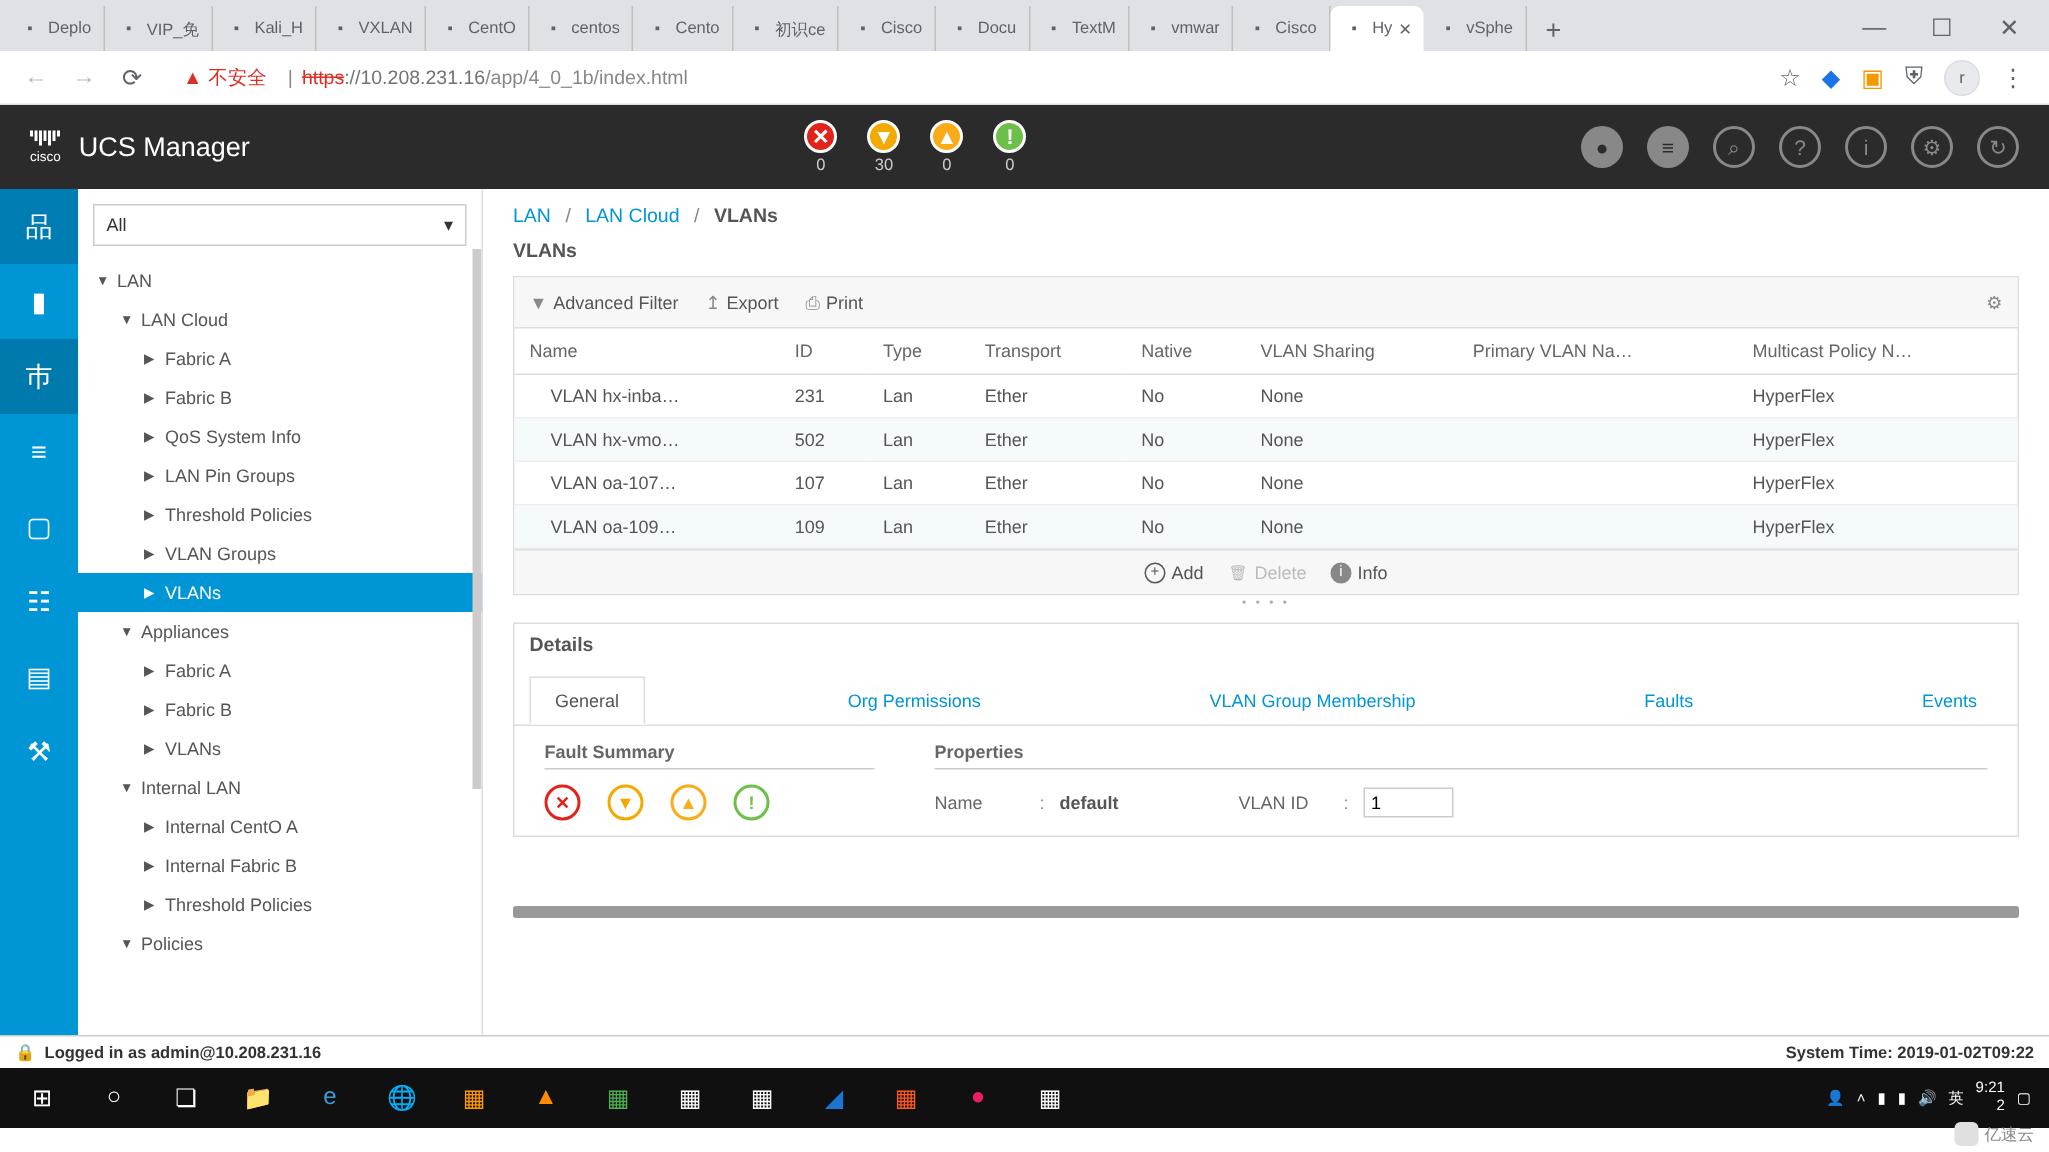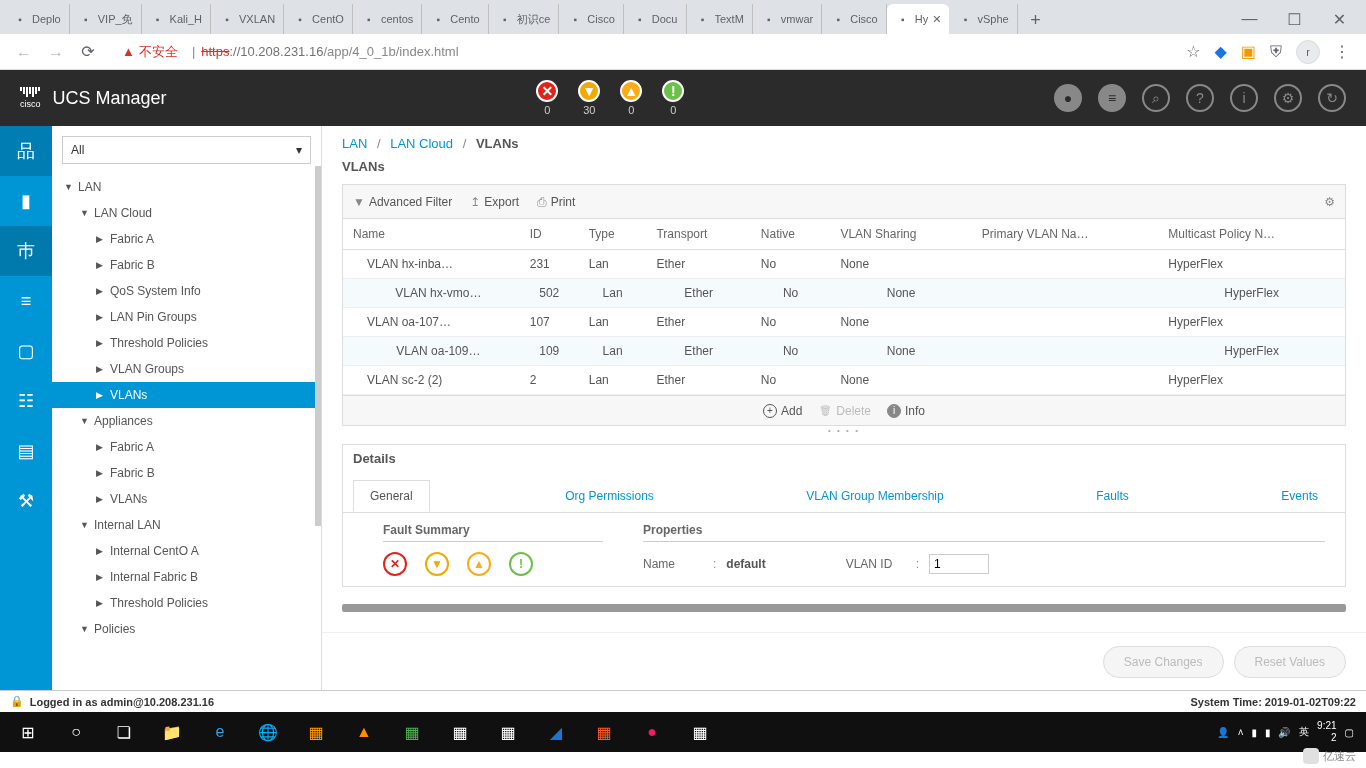--- a/index.html
+++ b/index.html
@@ -72,35 +72,35 @@
 
 .table-wrap { margin: 0 20px; border: 1px solid #ddd; }
 .table-toolbar { height: 34px; background: #f7f7f7; display: flex; align-items: center; padding: 0 10px; border-bottom: 1px solid #ddd; font-size: 12px; color: #555; }
 .tb-btn { display: flex; align-items: center; margin-right: 18px; cursor: pointer; }
 .tb-btn .icn { margin-right: 4px; color: #888; }
 .tb-gear { margin-left: auto; color: #888; cursor: pointer; }
 table { width: 100%; border-collapse: collapse; font-size: 12px; color: #555; }
 th { text-align: left; padding: 8px 10px; font-weight: normal; color: #666; border-bottom: 1px solid #ddd; }
 td { padding: 7px 10px; border-bottom: 1px solid #eee; }
 tr.selected td { background: #e0f1fb; }
-tr.alt td { background: #f5fafd; text-align: center; }
+tr.alt td { background: #f5fafd; }
 .td-indent { padding-left: 24px; }
 .table-actions { height: 30px; background: #f7f7f7; display: flex; align-items: center; justify-content: center; gap: 16px; font-size: 12px; color: #555; border-top: 1px solid #ddd; }
 .ta-btn { display: flex; align-items: center; gap: 4px; cursor: pointer; }
 .ta-btn.disabled { color: #bbb; }
 .ta-icon { display: inline-flex; width: 14px; height: 14px; border: 1px solid currentColor; border-radius: 50%; align-items: center; justify-content: center; font-size: 10px; }
 .drag-handle { height: 8px; background: #fff; text-align: center; font-size: 8px; color: #aaa; letter-spacing: 2px; }
 
 .details-section { margin: 10px 20px 0; }
 .details-title { font-size: 13px; font-weight: bold; color: #555; padding: 6px 10px; border: 1px solid #ddd; border-bottom: none; }
 .tabs { display: flex; border: 1px solid #ddd; border-top: none; padding: 8px 10px 0; gap: 10px; justify-content: space-between; }
 .tab-pill { padding: 8px 16px; font-size: 12px; color: #0096d6; cursor: pointer; border: 1px solid transparent; }
 .tab-pill.active { border: 1px solid #ddd; border-bottom: 1px solid #fff; color: #555; }
 .tab-content { border: 1px solid #ddd; border-top: none; padding: 10px 20px; display: flex; gap: 40px; font-size: 12px; color: #555; }
-.fault-block { flex: 0 0 220px; margin-left: 20px; }
+.fault-block { flex: 0 0 220px; }
 .block-title { font-weight: bold; color: #666; border-bottom: 1px solid #ccc; padding-bottom: 4px; margin-bottom: 10px; }
 .fault-icons { display: flex; gap: 18px; }
 .fault-icon { width: 24px; height: 24px; border-radius: 50%; border: 2px solid; display: flex; align-items: center; justify-content: center; font-weight: bold; }
 .props-block { flex: 1; display: flex; gap: 40px; }
 .prop-row { display: flex; align-items: center; gap: 10px; }
 .prop-label { color: #666; min-width: 60px; }
 .prop-sep { color: #888; }
 .prop-val { font-weight: bold; }
 .prop-input { width: 60px; height: 20px; border: 1px solid #ccc; padding: 0 4px; font-size: 12px; }
 .content-scrollbar { position: absolute; bottom: 78px; left: 20px; right: 20px; height: 8px; background: #999; border-radius: 2px; }
@@ -433,30 +433,20 @@
             <tr class="alt">
               <td class="td-indent">VLAN oa-109…</td>
               <td>109</td>
               <td>Lan</td>
               <td>Ether</td>
               <td>No</td>
               <td>None</td>
               <td></td>
               <td>HyperFlex</td>
             </tr>
-            <tr>
-              <td class="td-indent">VLAN sc-2 (2)</td>
-              <td>2</td>
-              <td>Lan</td>
-              <td>Ether</td>
-              <td>No</td>
-              <td>None</td>
-              <td></td>
-              <td>HyperFlex</td>
-            </tr>
           </tbody>
       </table>
       <div class="table-actions">
         <div class="ta-btn">
             <span class="ta-icon">+</span>
             <span>Add</span>
           </div>
         <div class="ta-btn disabled">
             <span class="ta-icon" style="border:none">🗑</span>
             <span>Delete</span>
@@ -502,24 +492,20 @@
                 <span class="prop-sep">:</span>
                 <input class="prop-input" value="1" style="">
               </div>
             </div>
           </div>
         </div>
       </div>
     </div>
     <div class="content-scrollbar"></div>
 
-    <div class="action-bar">
-      <button class="action-btn">Save Changes</button>
-      <button class="action-btn">Reset Values</button>
-    </div>
   </div>
 </div>
 
 <div class="status-bar">
   <span class="lock-icon">🔒</span>
   <span>Logged in as admin@10.208.231.16</span>
   <span class="status-right">System Time: 2019-01-02T09:22</span>
 </div>
 
 <div class="taskbar">

